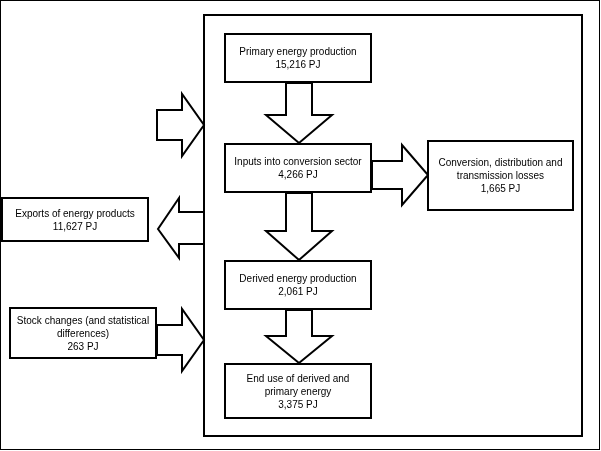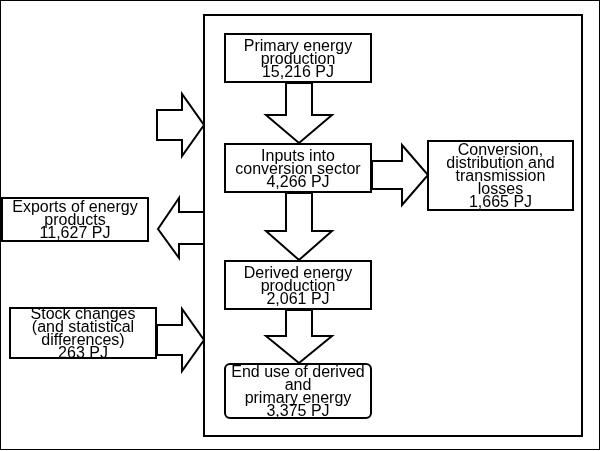--- a/index.html
+++ b/index.html
@@ -39,36 +39,36 @@
   .node {
     position: absolute;
     box-sizing: border-box;
     border: 2px solid #000000;
     background: #ffffff;
     display: flex;
     align-items: center;
     justify-content: center;
     text-align: center;
     color: #000000;
-    font-size: 16px;
+    font-size: 10px;
     line-height: 13px;
     z-index: 3;
   }
   .node .node-text {
     display: block;
     width: 100%;
     white-space: pre-line;
     padding: 0 4px;
     box-sizing: border-box;
   }
   
   #node-primary      { left: 224px; top: 33px;  width: 148px; height: 50px; }
   #node-inputs       { left: 224px; top: 143px; width: 148px; height: 50px; }
   #node-derived      { left: 224px; top: 260px; width: 148px; height: 50px; }
-  #node-enduse       { left: 224px; top: 363px; width: 148px; height: 56px; border-radius: 6px; }
+  #node-enduse       { left: 224px; top: 363px; width: 148px; height: 56px; }
   #node-losses       { left: 427px; top: 140px; width: 147px; height: 71px; }
   
   #node-imports      { left: 9px;   top: 92px;  width: 148px; height: 62px; }
   #node-exports      { left: 1px;   top: 197px; width: 148px; height: 45px; }
   #node-stock        { left: 9px;   top: 307px; width: 148px; height: 52px; }
 
   .arrow {
     position: absolute;
     z-index: 2;
   }

